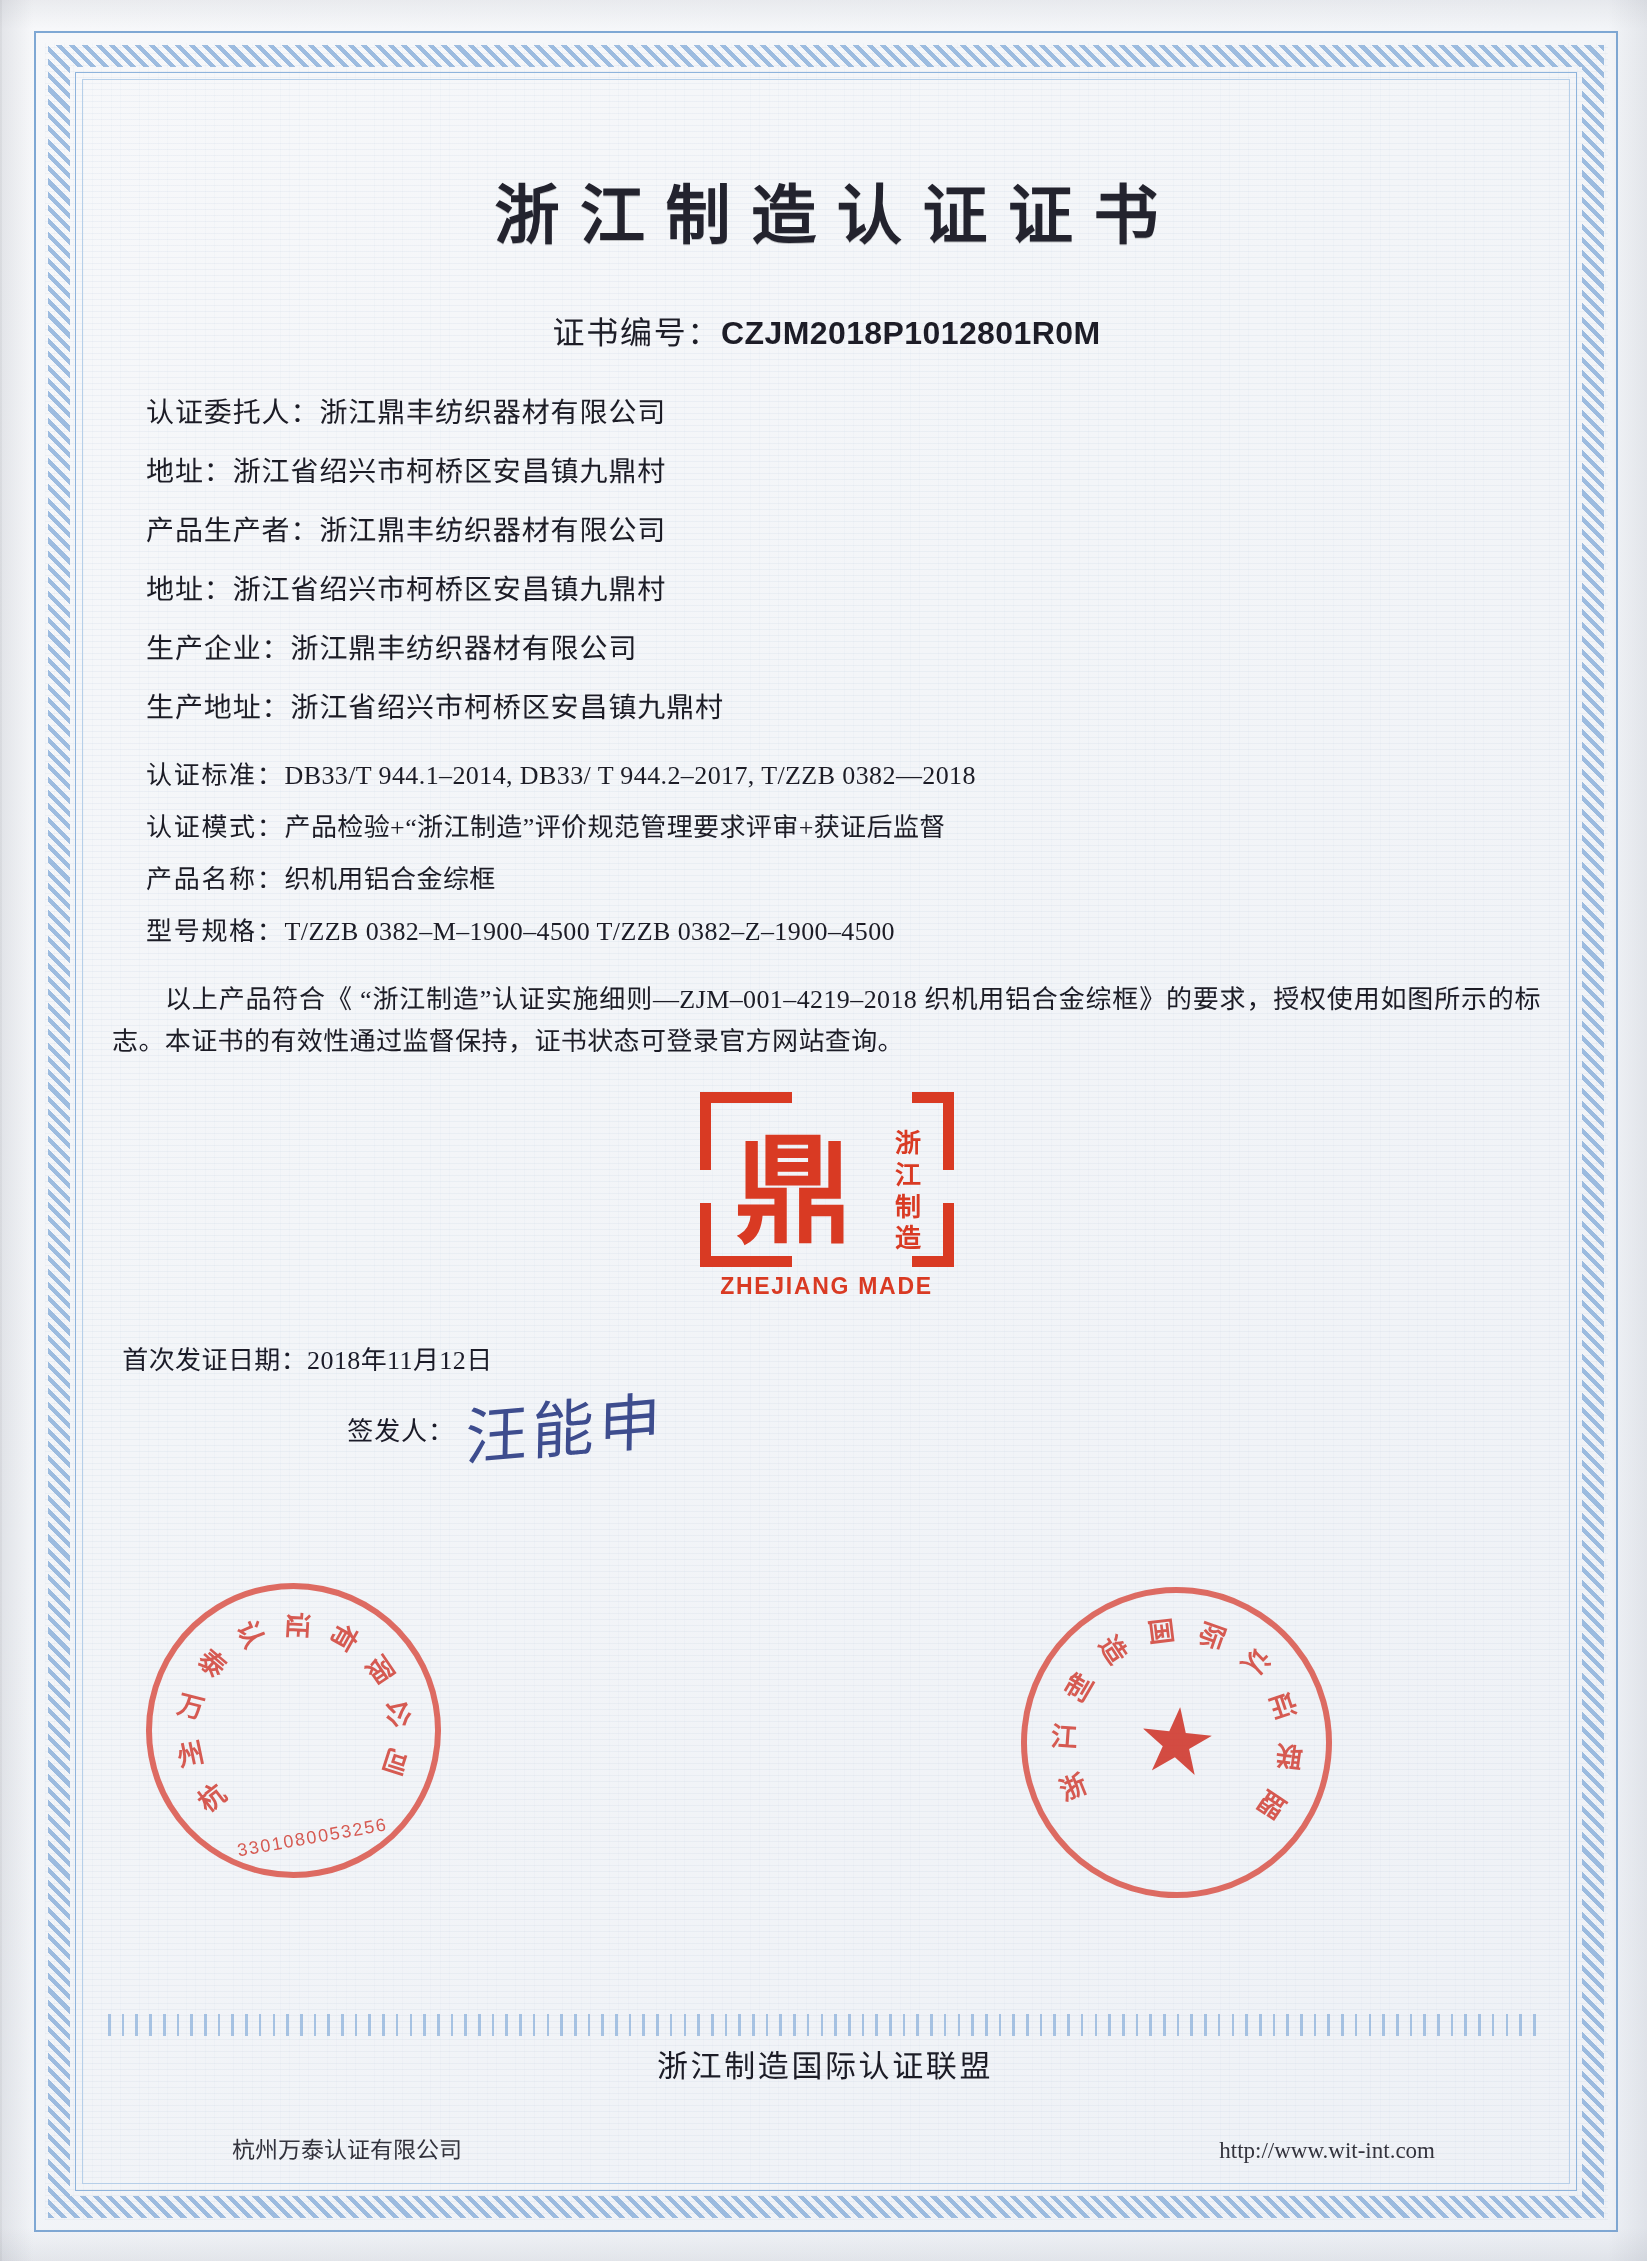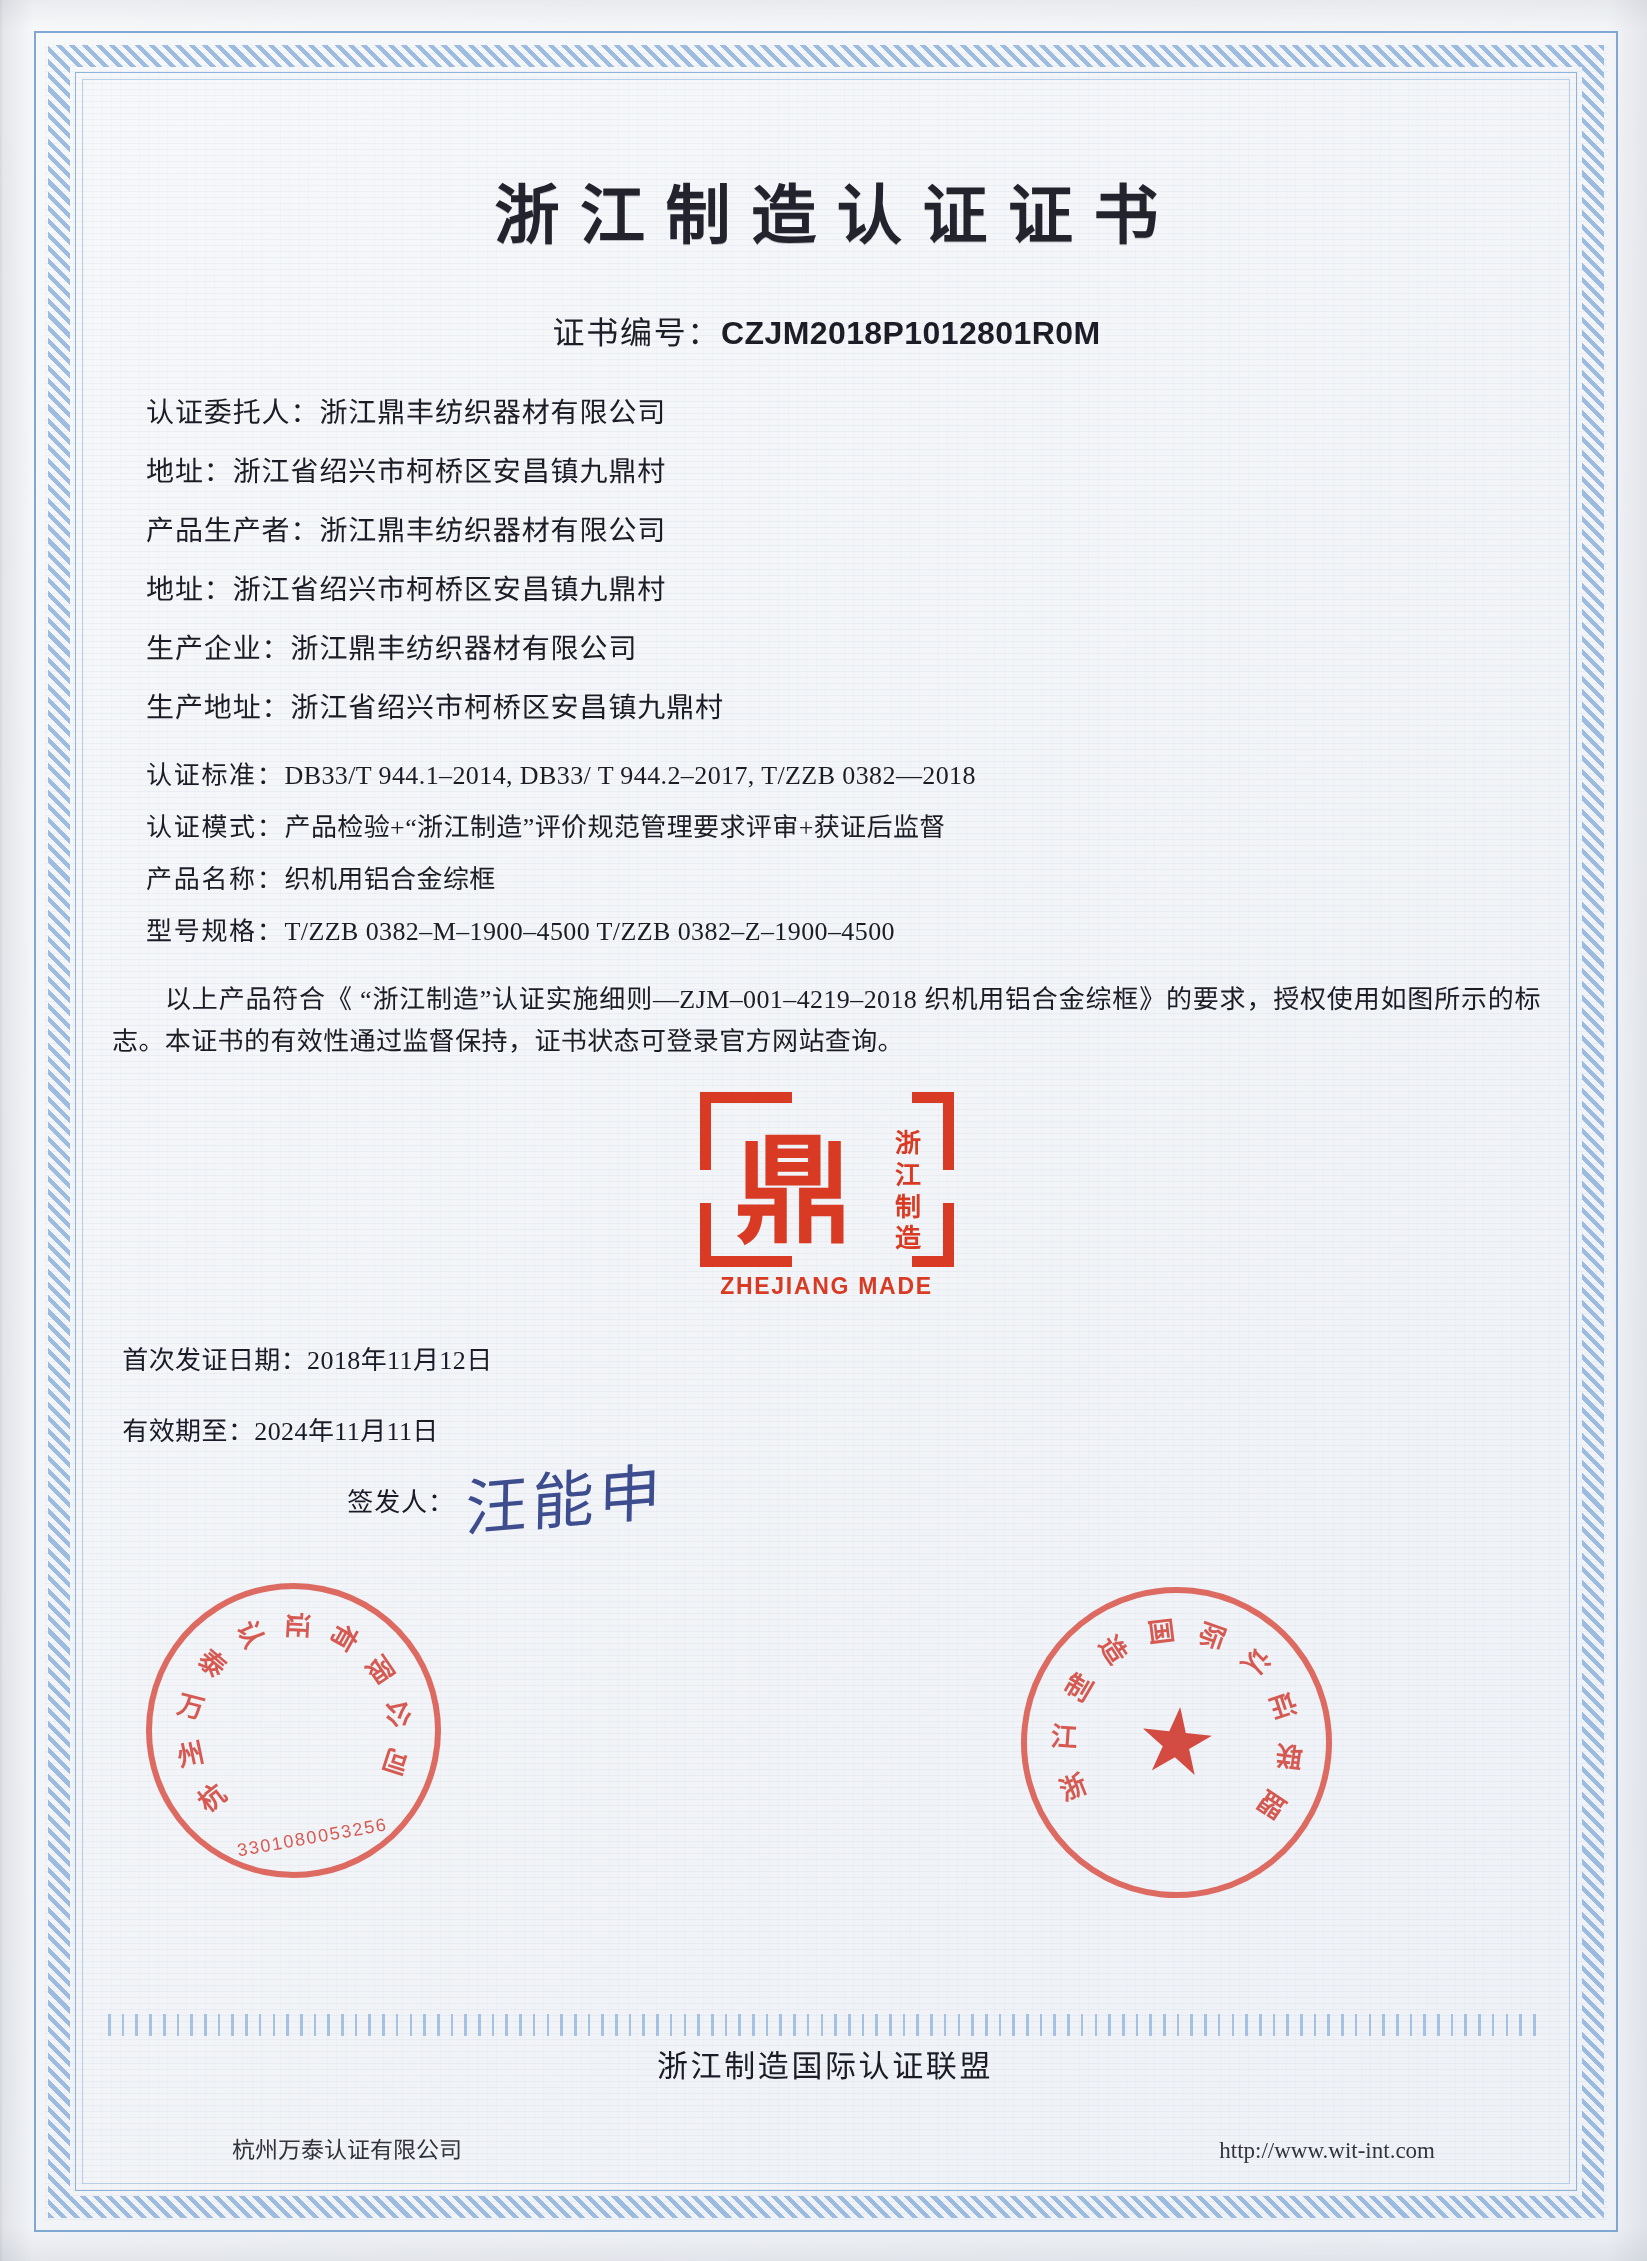--- a/index.html
+++ b/index.html
@@ -366,21 +366,20 @@
         <span class="corner c-bl"></span>
         <span class="corner c-br"></span>
         <span class="ding">鼎</span>
         <span class="side-text">浙江制造</span>
         <span class="logo-en">ZHEJIANG MADE</span>
       </div>
     </div>
 
     <div class="dates">
       <p class="line">首次发证日期：2018年11月12日</p>
-      <p class="line">有效期至：2024年11月11日</p>
       <div class="sign-row">
         <span class="sign-label">签发人：</span>
         <span class="signature">汪能申</span>
       </div>
     </div>
   </div>
 
   <div class="stamp stamp-left">
     <div class="ring-text" id="ringLeft">
         <span style="transform: rotate(-118deg) translate(0px, -106px) rotate(90deg) translate(-50%, -50%);">杭</span>

